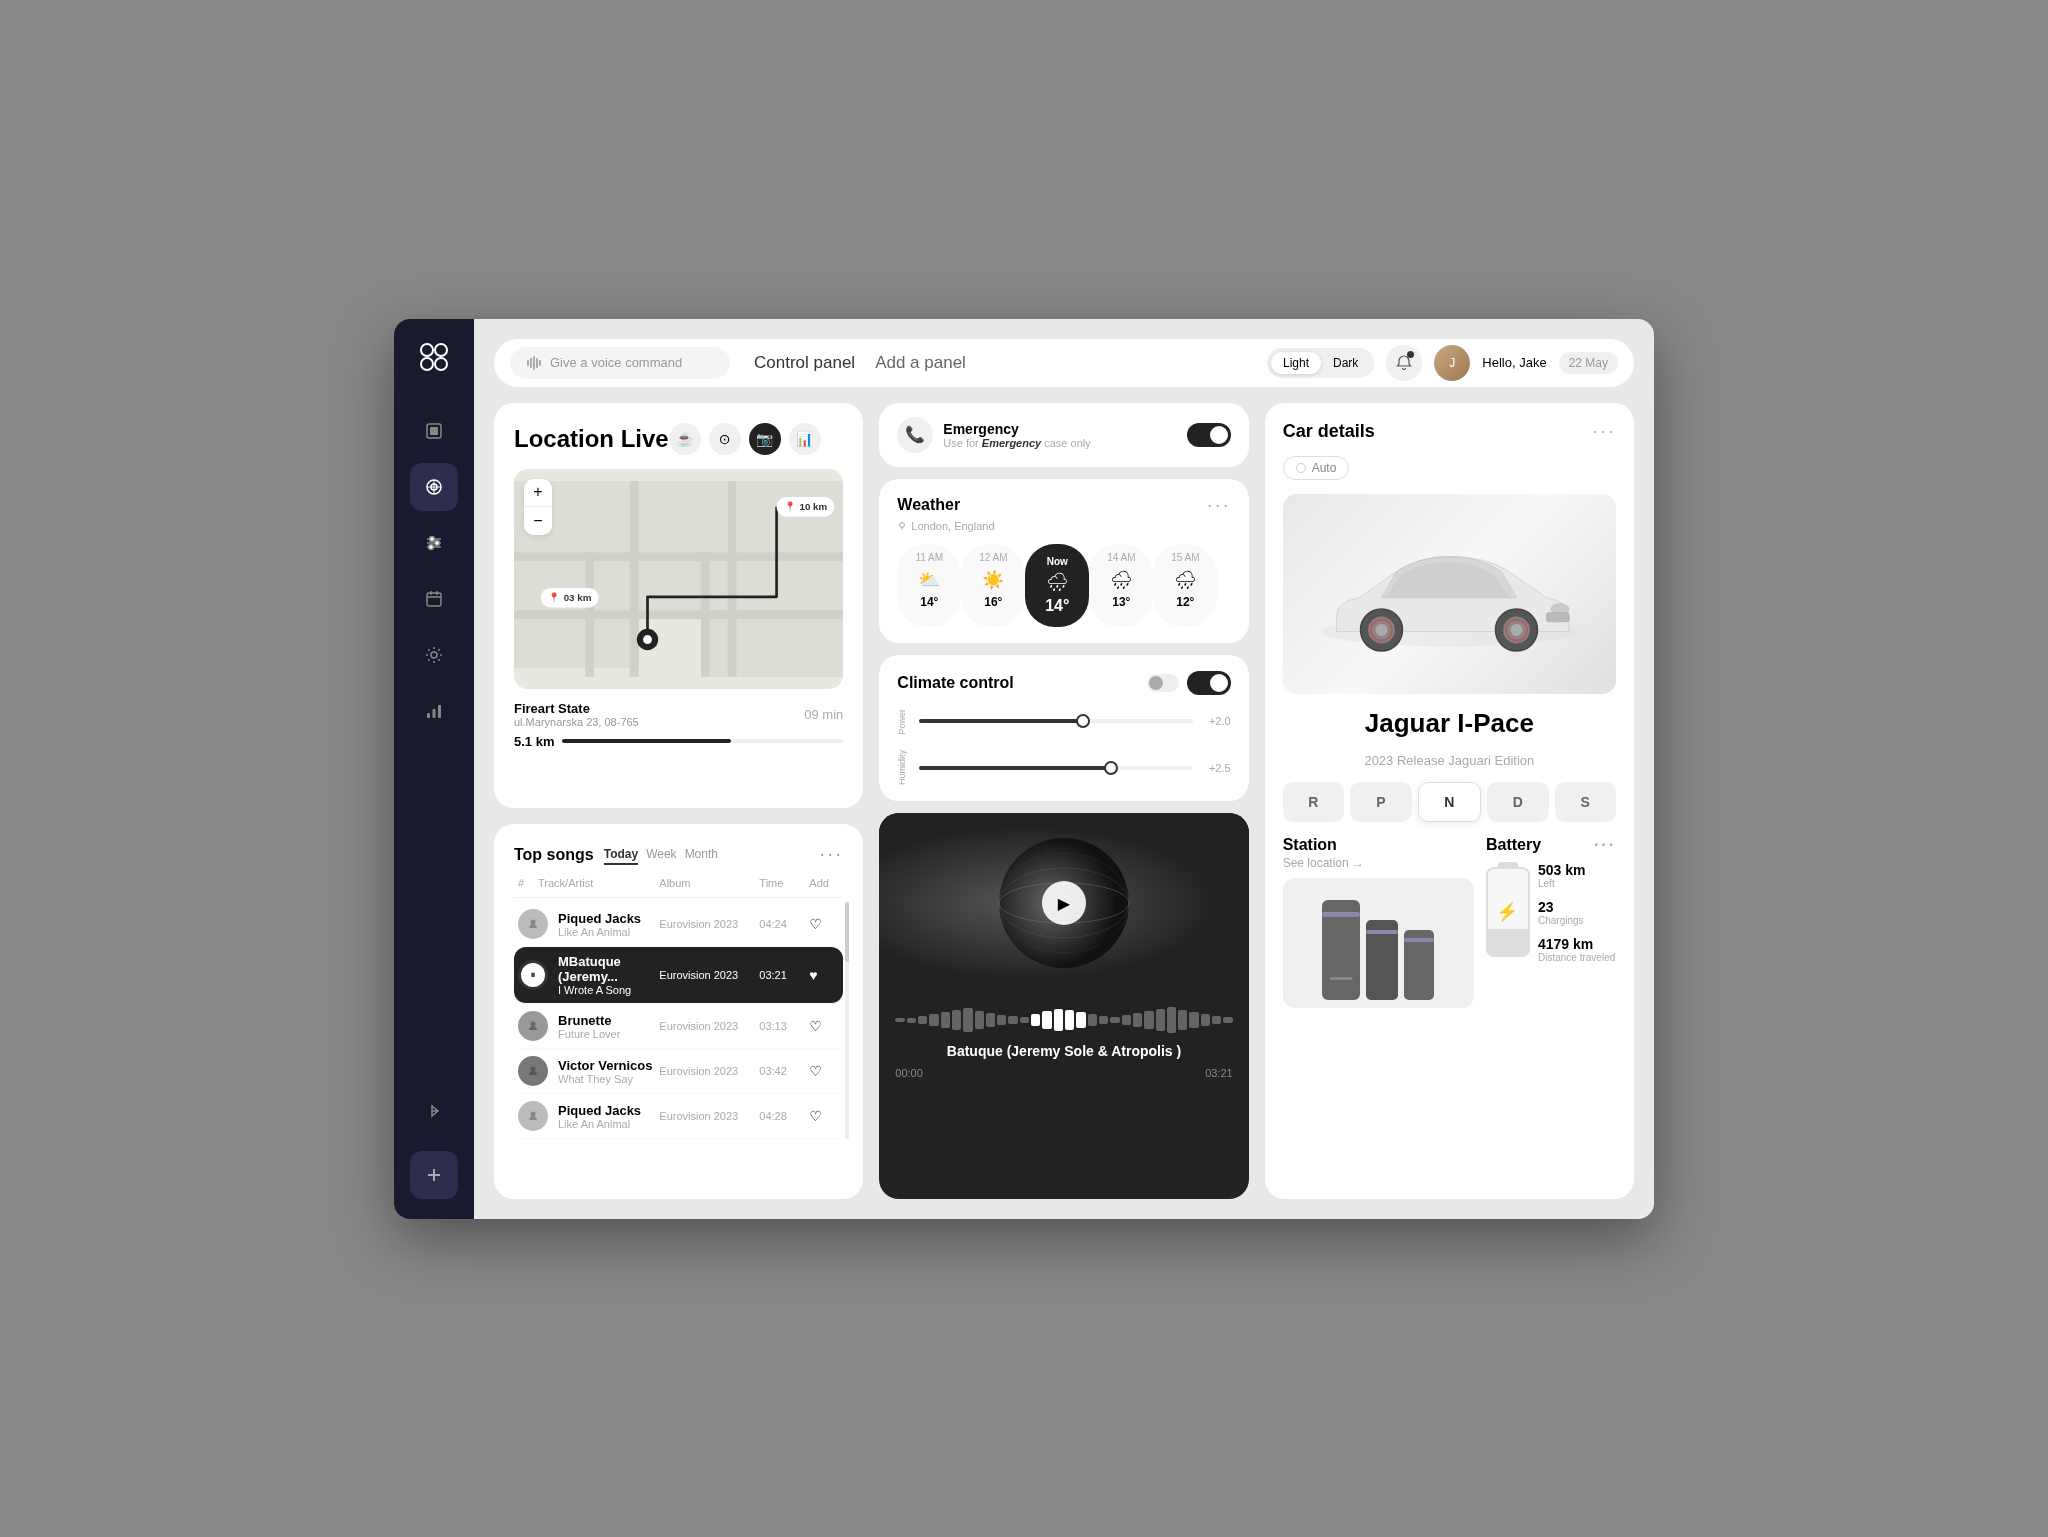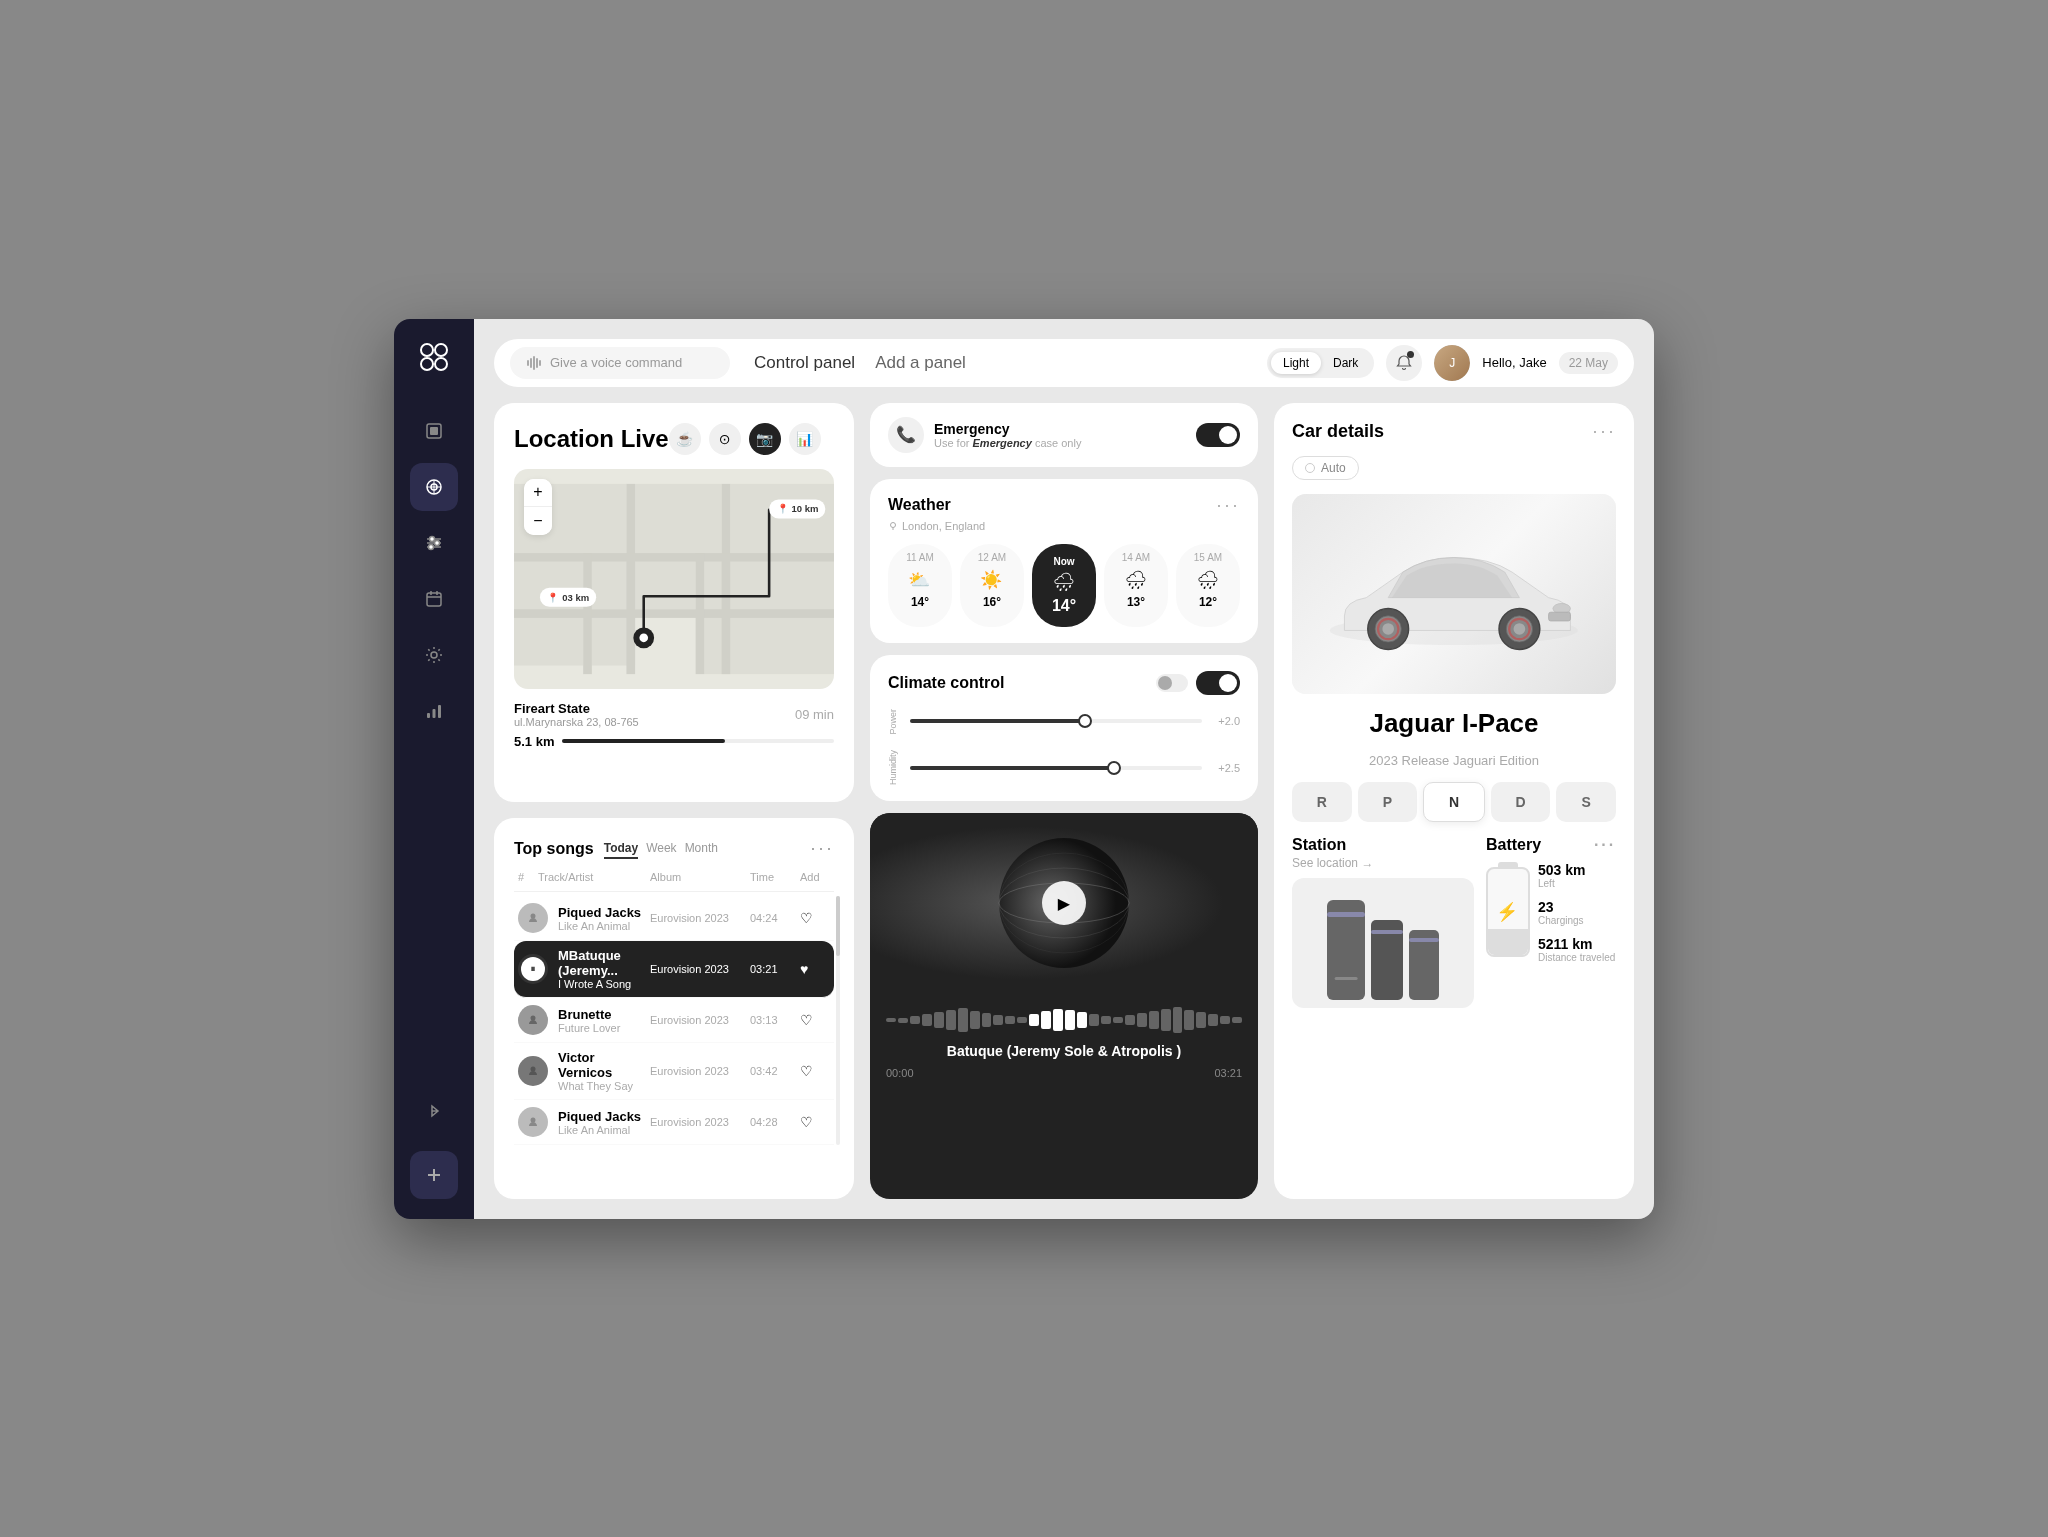--- a/index.html
+++ b/index.html
@@ -210,21 +210,21 @@
     }
     .toggle-knob {
       position: absolute; right: 3px; top: 3px;
       width: 18px; height: 18px; background: #fff; border-radius: 50%;
     }
 
     
     .weather-card { grid-column: 2; padding: 16px 18px; }
     .weather-title { font-size: 16px; font-weight: 700; }
     .weather-location { font-size: 11px; color: #aaa; display: flex; align-items: center; gap: 4px; margin-bottom: 12px; }
-    .weather-scroll { display: flex; gap: 8px; overflow: hidden; }
+    .weather-scroll { display: flex; gap: 0; overflow: hidden; }
     .weather-item {
       flex: 0 0 64px; text-align: center; padding: 8px 6px;
       border-radius: 30px; background: #f9f9f9;
     }
     .weather-item.now {
       background: #222; color: #fff;
       padding: 12px 8px;
       border-radius: 30px;
     }
     .weather-time { font-size: 10px; color: #aaa; margin-bottom: 6px; }
@@ -802,21 +802,21 @@
               <div class="battery-stats">
                 <div class="battery-stat">
                   <div class="battery-stat-val">503 km</div>
                   <div class="battery-stat-label">Left</div>
                 </div>
                 <div class="battery-stat">
                   <div class="battery-stat-val">23</div>
                   <div class="battery-stat-label">Chargings</div>
                 </div>
                 <div class="battery-stat">
-                  <div class="battery-stat-val">5211 km</div>
+                  <div class="battery-stat-val">4179 km</div>
                   <div class="battery-stat-label">Distance traveled</div>
                 </div>
               </div>
             </div>
           </div>
         </div>
       </div>
 
       <div class="card songs-card">
         <div class="songs-header">

